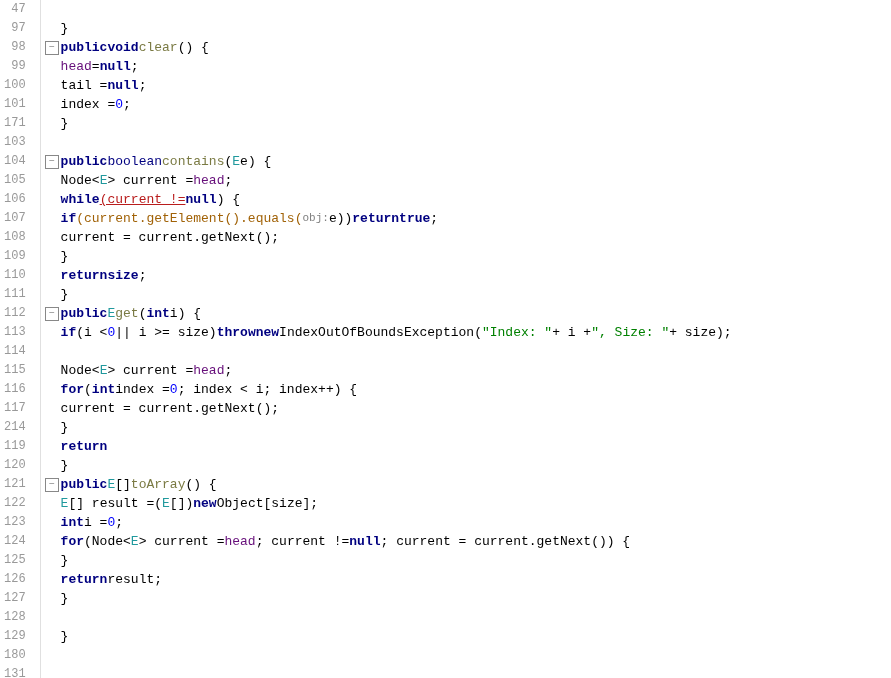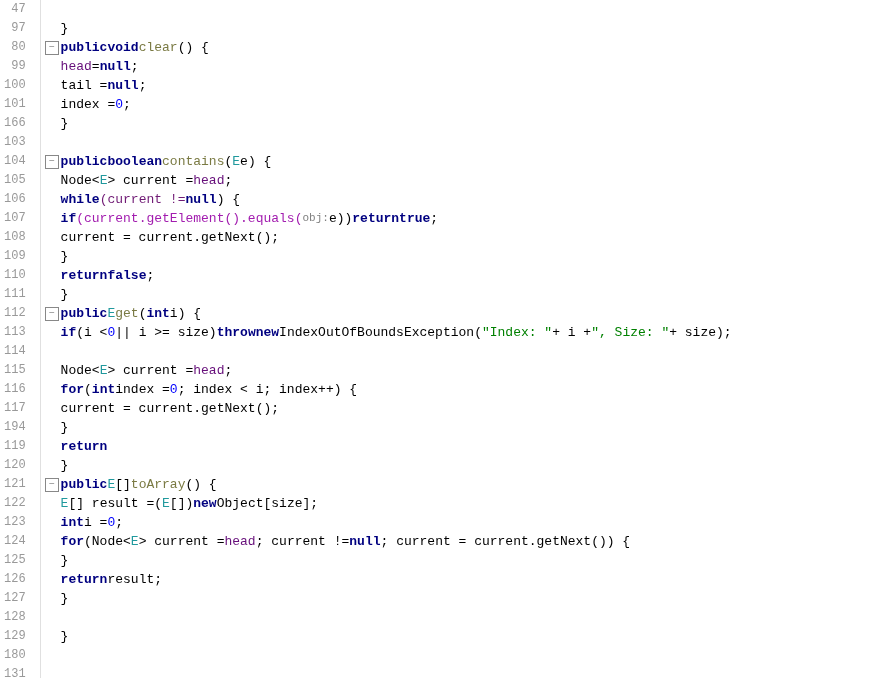--- a/index.html
+++ b/index.html
@@ -49,41 +49,41 @@
       white-space: nowrap;
     }
   </style>
 </head>
 <body>
 
 <div class="code-container">
   <div class="line-numbers" id="line-numbers">
       <div class="line-number-row">47</div>
       <div class="line-number-row">97</div>
-      <div class="line-number-row">80</div>
+      <div class="line-number-row">98</div>
       <div class="line-number-row">99</div>
       <div class="line-number-row">100</div>
       <div class="line-number-row">101</div>
-      <div class="line-number-row">166</div>
+      <div class="line-number-row">171</div>
       <div class="line-number-row">103</div>
       <div class="line-number-row">104</div>
       <div class="line-number-row">105</div>
       <div class="line-number-row">106</div>
       <div class="line-number-row">107</div>
       <div class="line-number-row">108</div>
       <div class="line-number-row">109</div>
       <div class="line-number-row">110</div>
       <div class="line-number-row">111</div>
       <div class="line-number-row">112</div>
       <div class="line-number-row">113</div>
       <div class="line-number-row">114</div>
       <div class="line-number-row">115</div>
       <div class="line-number-row">116</div>
       <div class="line-number-row">117</div>
-      <div class="line-number-row">194</div>
+      <div class="line-number-row">214</div>
       <div class="line-number-row">119</div>
       <div class="line-number-row">120</div>
       <div class="line-number-row">121</div>
       <div class="line-number-row">122</div>
       <div class="line-number-row">123</div>
       <div class="line-number-row">124</div>
       <div class="line-number-row">125</div>
       <div class="line-number-row">126</div>
       <div class="line-number-row">127</div>
       <div class="line-number-row">128</div>
@@ -132,69 +132,69 @@
         <span style="display: inline-block; width: 16px; flex-shrink: 0;"></span>
         <span style="color: rgb(0, 0, 0);">    }</span>
       </div>
       <div class="code-line">
         <span style="display: inline-block; width: 16px; flex-shrink: 0;"></span>
       </div>
       <div class="code-line">
         <span style="display: inline-flex; align-items: center; justify-content: center; width: 14px; height: 14px; margin-right: 2px; color: rgb(136, 136, 136); font-size: 10px; cursor: pointer; border: 1px solid rgb(136, 136, 136); flex-shrink: 0;">−</span>
         <span style="color: rgb(0, 0, 128); font-weight: bold;">public</span>
         <span style="color: rgb(0, 0, 0);"> </span>
-        <span style="color: rgb(0, 0, 128); font-weight: bold;">boolean</span>
+        <span style="color: rgb(0, 0, 128); font-weight: normal;">boolean</span>
         <span style="color: rgb(0, 0, 0);"> </span>
         <span style="color: rgb(122, 122, 67);">contains</span>
         <span style="color: rgb(0, 0, 0);">(</span>
         <span style="color: rgb(32, 153, 157);">E</span>
         <span style="color: rgb(0, 0, 0);"> e) {</span>
       </div>
       <div class="code-line">
         <span style="display: inline-block; width: 16px; flex-shrink: 0;"></span>
         <span style="color: rgb(0, 0, 0);">        Node&lt;</span>
         <span style="color: rgb(32, 153, 157);">E</span>
         <span style="color: rgb(0, 0, 0);">&gt; current = </span>
         <span style="color: rgb(102, 14, 122);">head</span>
         <span style="color: rgb(0, 0, 0);">;</span>
       </div>
       <div class="code-line">
         <span style="display: inline-block; width: 16px; flex-shrink: 0;"></span>
         <span style="color: rgb(0, 0, 0);">        </span>
         <span style="color: rgb(0, 0, 128); font-weight: bold;">while</span>
-        <span style="color: #701a75;"> (current != </span>
+        <span style="color: #b91c1c; text-decoration: underline;"> (current != </span>
         <span style="color: rgb(0, 0, 128); font-weight: bold;">null</span>
         <span style="color: rgb(0, 0, 0);">) {</span>
       </div>
       <div class="code-line">
         <span style="display: inline-block; width: 16px; flex-shrink: 0;"></span>
         <span style="color: rgb(0, 0, 0);">            </span>
         <span style="color: rgb(0, 0, 128); font-weight: bold;">if</span>
-        <span style="color: #a21caf;"> (current.getElement().equals(</span>
+        <span style="color: #a16207;"> (current.getElement().equals(</span>
         <span style="color: rgb(128, 128, 128); font-size: 11px;">obj:</span>
         <span style="color: rgb(0, 0, 0);"> e)) </span>
         <span style="color: rgb(0, 0, 128); font-weight: bold;">return</span>
         <span style="color: rgb(0, 0, 0);"> </span>
         <span style="color: rgb(0, 0, 128); font-weight: bold;">true</span>
         <span style="color: rgb(0, 0, 0);">;</span>
       </div>
       <div class="code-line">
         <span style="display: inline-block; width: 16px; flex-shrink: 0;"></span>
         <span style="color: rgb(0, 0, 0);">            current = current.getNext();</span>
       </div>
       <div class="code-line">
         <span style="display: inline-block; width: 16px; flex-shrink: 0;"></span>
         <span style="color: rgb(0, 0, 0);">        }</span>
       </div>
       <div class="code-line">
         <span style="display: inline-block; width: 16px; flex-shrink: 0;"></span>
         <span style="color: rgb(0, 0, 0);">        </span>
         <span style="color: rgb(0, 0, 128); font-weight: bold;">return</span>
         <span style="color: rgb(0, 0, 0);"> </span>
-        <span style="color: rgb(0, 0, 128); font-weight: bold;">false</span>
+        <span style="color: rgb(0, 0, 128); font-weight: bold;">size</span>
         <span style="color: rgb(0, 0, 0);">;</span>
       </div>
       <div class="code-line">
         <span style="display: inline-block; width: 16px; flex-shrink: 0;"></span>
         <span style="color: rgb(0, 0, 0);">    }</span>
       </div>
       <div class="code-line">
         <span style="display: inline-flex; align-items: center; justify-content: center; width: 14px; height: 14px; margin-right: 2px; color: rgb(136, 136, 136); font-size: 10px; cursor: pointer; border: 1px solid rgb(136, 136, 136); flex-shrink: 0;">−</span>
         <span style="color: rgb(0, 0, 128); font-weight: bold;">public</span>
         <span style="color: rgb(0, 0, 0);"> </span>

